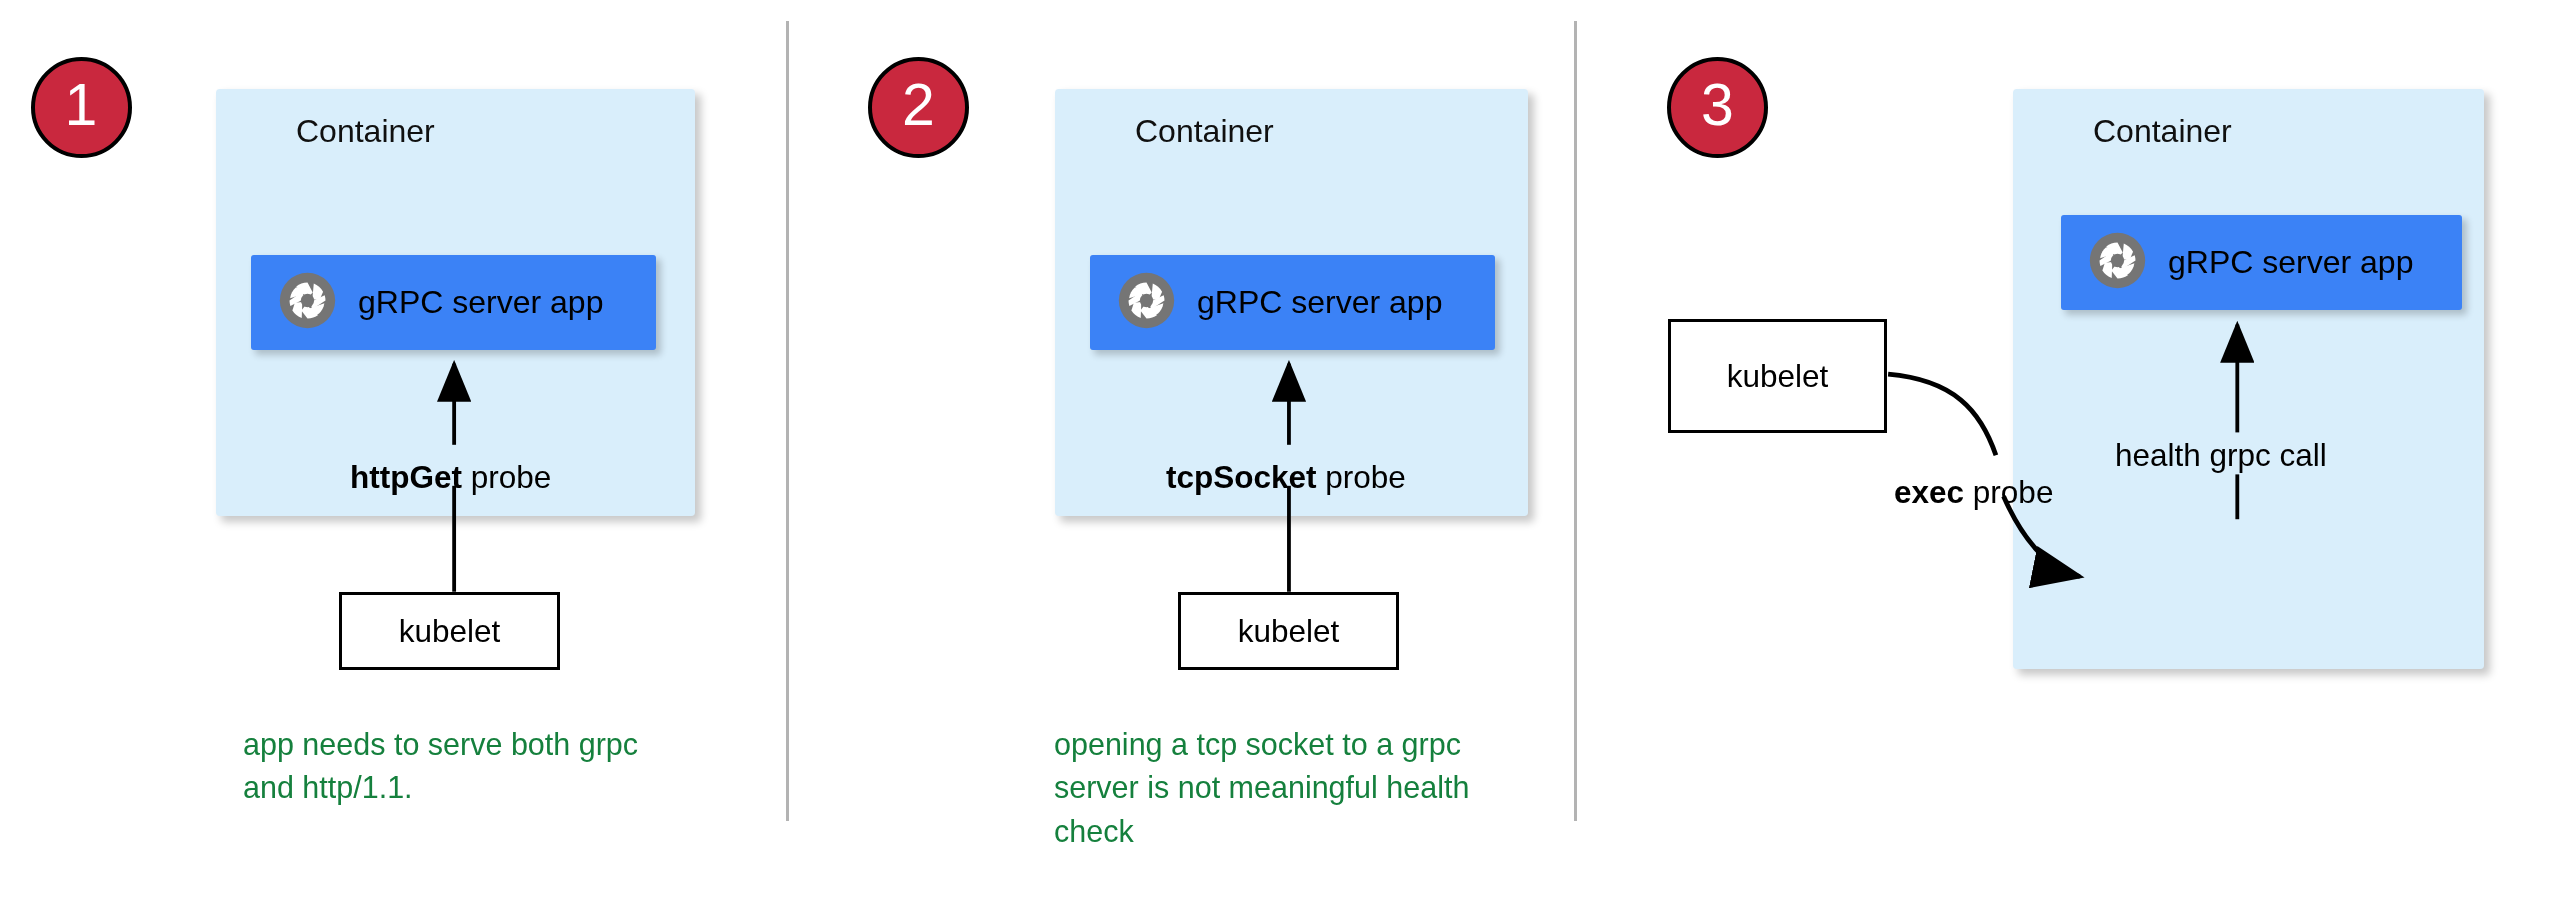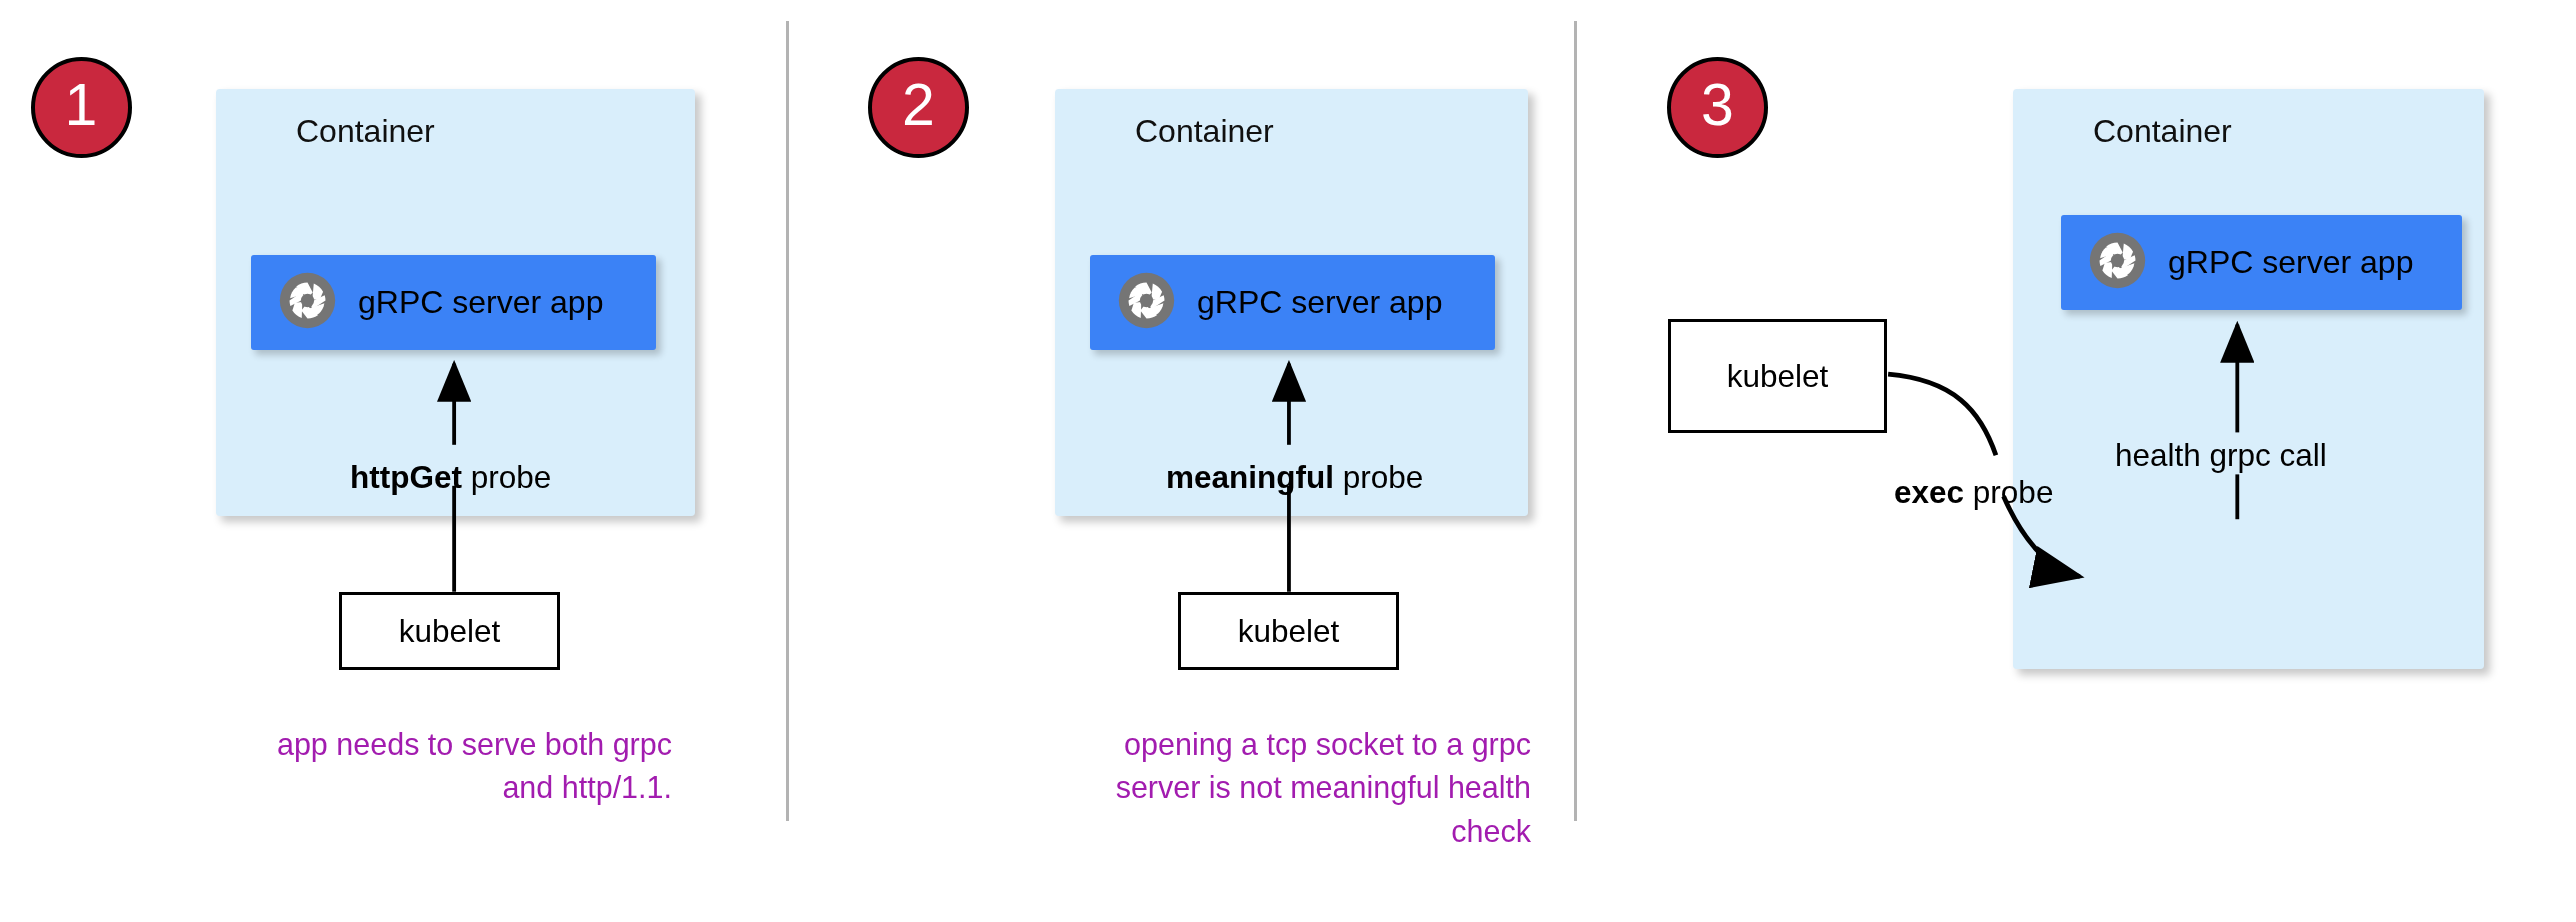--- a/index.html
+++ b/index.html
@@ -140,22 +140,22 @@
     width: 2576px;
     height: 923px;
     pointer-events: none;
   }
 
   
   .caption {
     position: absolute;
     font-size: 30.5px;
     line-height: 1.42;
-    color: #a21caf;
-    text-align: right;
+    color: #15803d;
+    text-align: left;
   }
 </style>
 </head>
 <body>
 
 <div id="canvas">
 
   <div class="divider" style="left:786px; top:21px; height:800px;"></div>
   <div class="divider" style="left:1574px; top:21px; height:800px;"></div>
 
@@ -219,21 +219,21 @@
           <path d="M12.5 32c0 2.1.33 4.12.95 6.02l15.3-7.8-2.3-7.78z"></path>
           <path d="M19.3 18.0c-3.3 2.9-5.55 6.95-6.15 11.5l16.4-5.2-2.85-7.7z"></path>
         </g>
         <circle cx="32" cy="32" r="7.2" fill="#757575"></circle>
       </svg>
     </span>
     <span class="app-label">gRPC server app</span>
   </div>
 
   <div class="edge-label" style="left:1166px; top:459px;">
-    <span class="strong">meaningful</span><span> probe</span>
+    <span class="strong">tcpSocket</span><span> probe</span>
   </div>
 
   <div class="kubelet-box" style="left:1178px; top:592px; width:221px; height:78px;">
     <span class="kubelet-label">kubelet</span>
   </div>
 
   <div class="caption" style="left:1054px; top:723px; width:477px;">opening a tcp socket to a grpc server is not meaningful health check</div>
 
   <div class="badge" style="left:1667px; top:57px;">
     <span class="badge-num">3</span>

